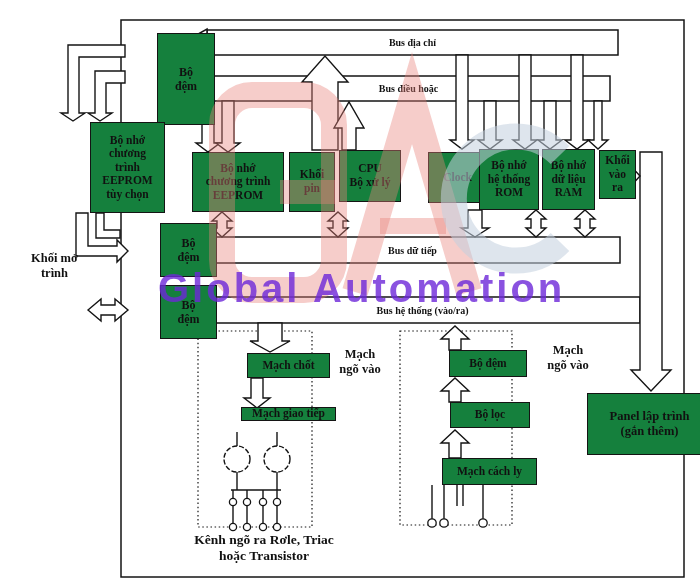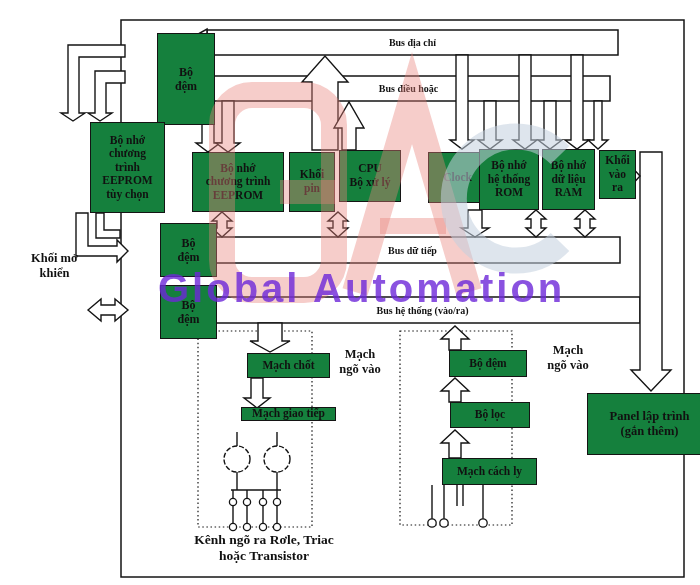--- a/index.html
+++ b/index.html
@@ -148,21 +148,21 @@
   <div class="box" style="left:417px;top:350px;width:78px;height:27px">Bộ đệm</div>
   <div class="box" style="left:410px;top:458px;width:95px;height:27px">Mạch cách ly</div>
   <div class="box" style="left:418px;top:402px;width:80px;height:26px">Bộ lọc</div>
 
   <div class="buslbl" style="left:207px;top:30px;width:411px;height:25px">Bus địa chỉ</div>
   <div class="buslbl" style="left:207px;top:76px;width:403px;height:25px">Bus điều hoặc</div>
   <div class="buslbl" style="left:205px;top:237px;width:415px;height:26px">Bus dữ tiếp</div>
   <div class="buslbl" style="left:205px;top:297px;width:435px;height:26px">Bus hệ thống (vào/ra)</div>
 
   <div class="lbl" style="left:12px;top:249px;width:85px;height:34px">Khối mở
-khiển</div>
+trình</div>
   <div class="lbl" style="left:325px;top:346px;width:70px;height:32px">Mạch
 ngõ vào</div>
   <div class="lbl" style="left:533px;top:342px;width:70px;height:32px">Mạch
 ngõ vào</div>
   <div class="lbl biglbl" style="left:178px;top:530px;width:172px;height:36px">Kênh ngõ ra Rơle, Triac
 hoặc Transistor</div>
 
   <svg id="wm" width="700" height="585" viewBox="0 0 700 585" style="z-index:4">
     <g fill="none" stroke-linecap="butt">
       <rect x="222" y="95" width="112" height="195" rx="30" stroke="#e8837b" stroke-width="26" opacity="0.40"></rect>

